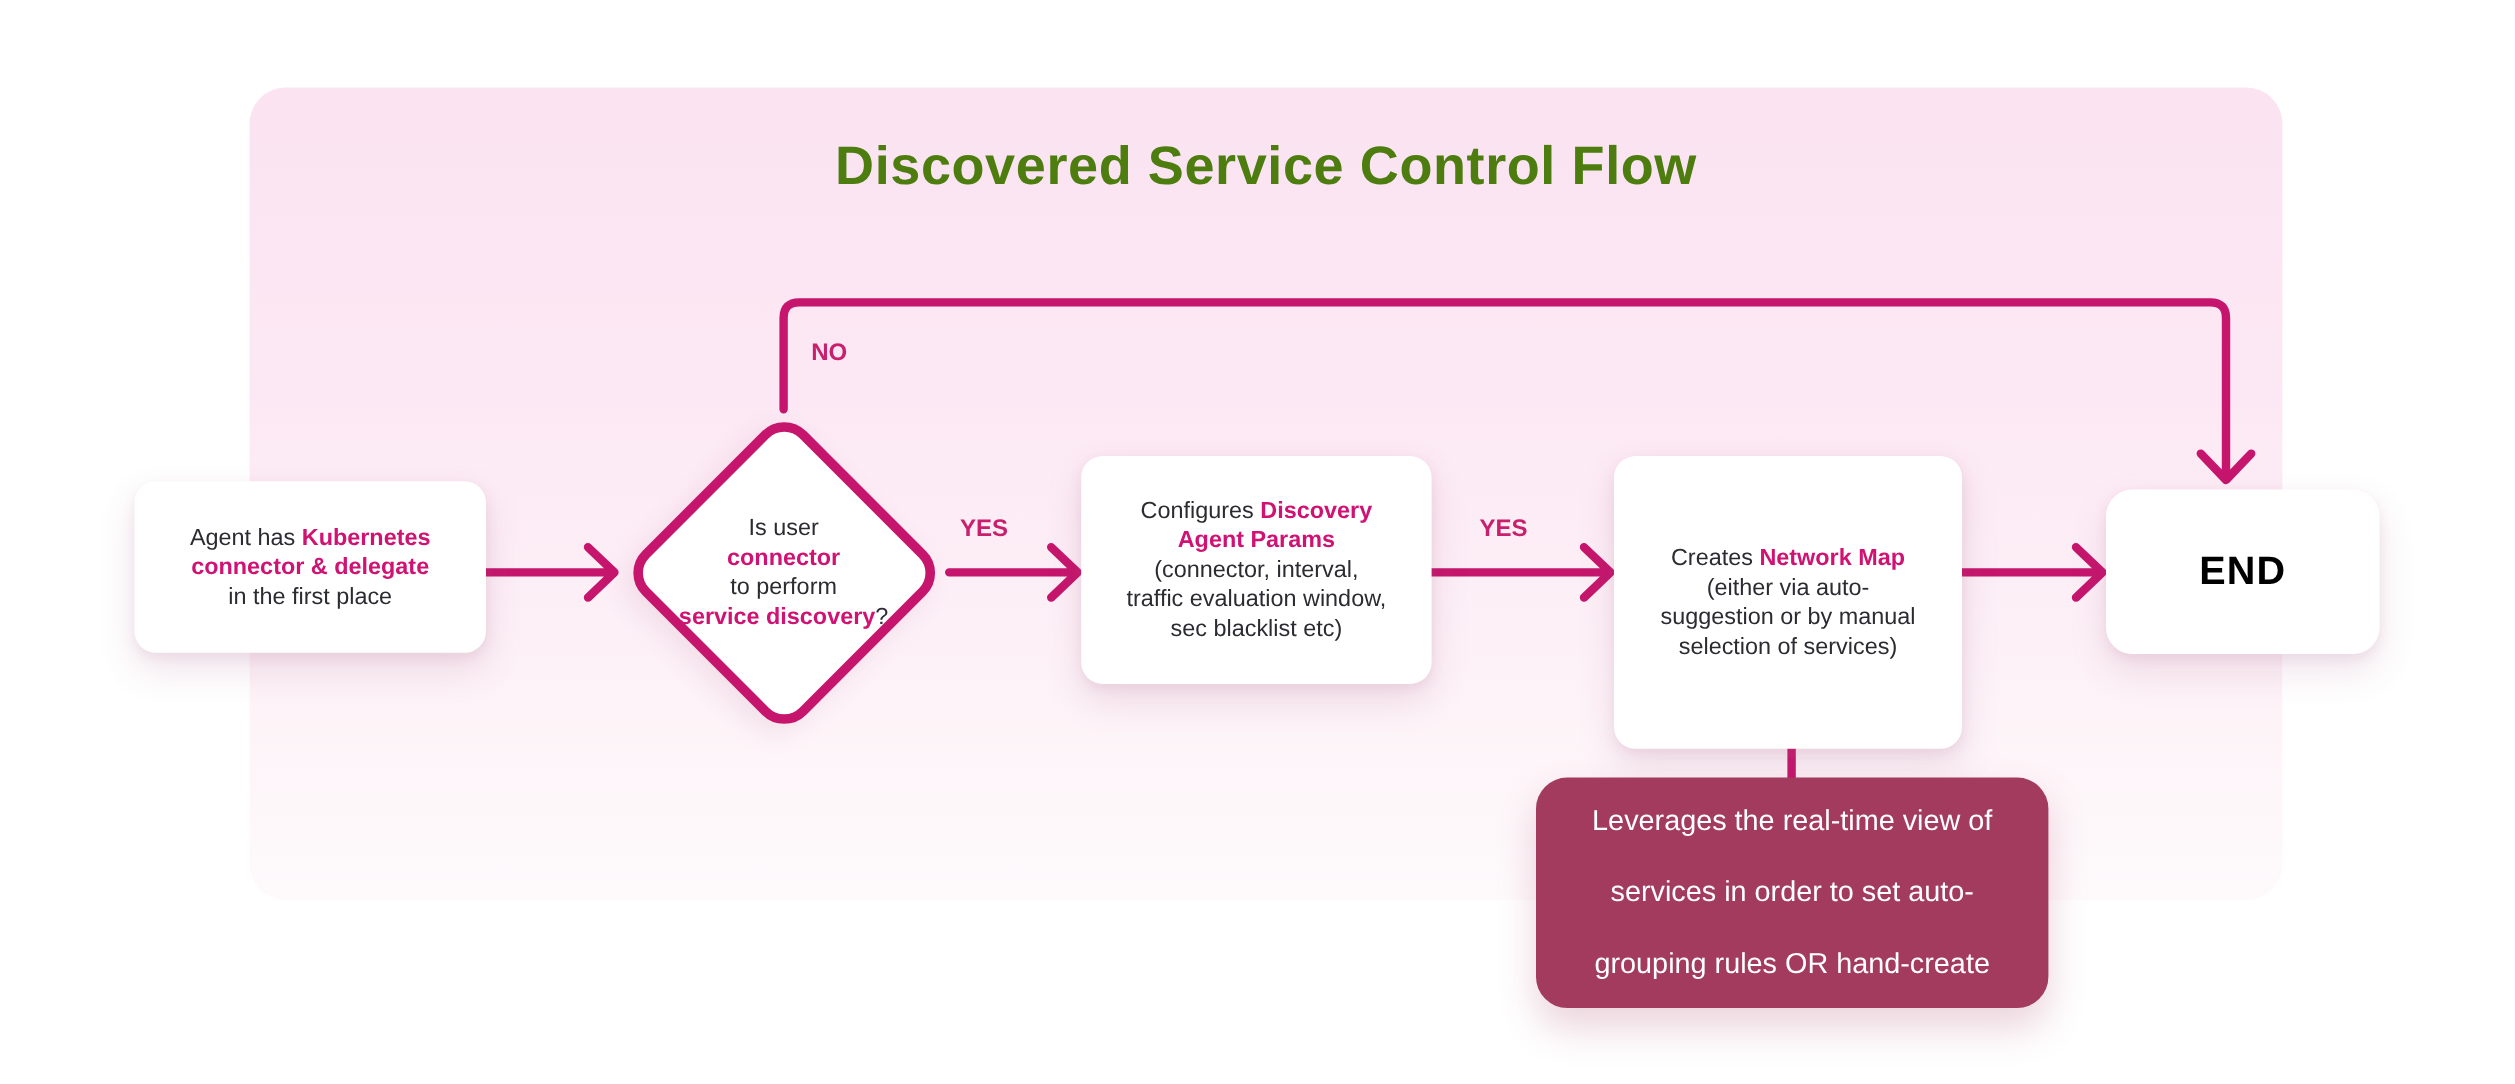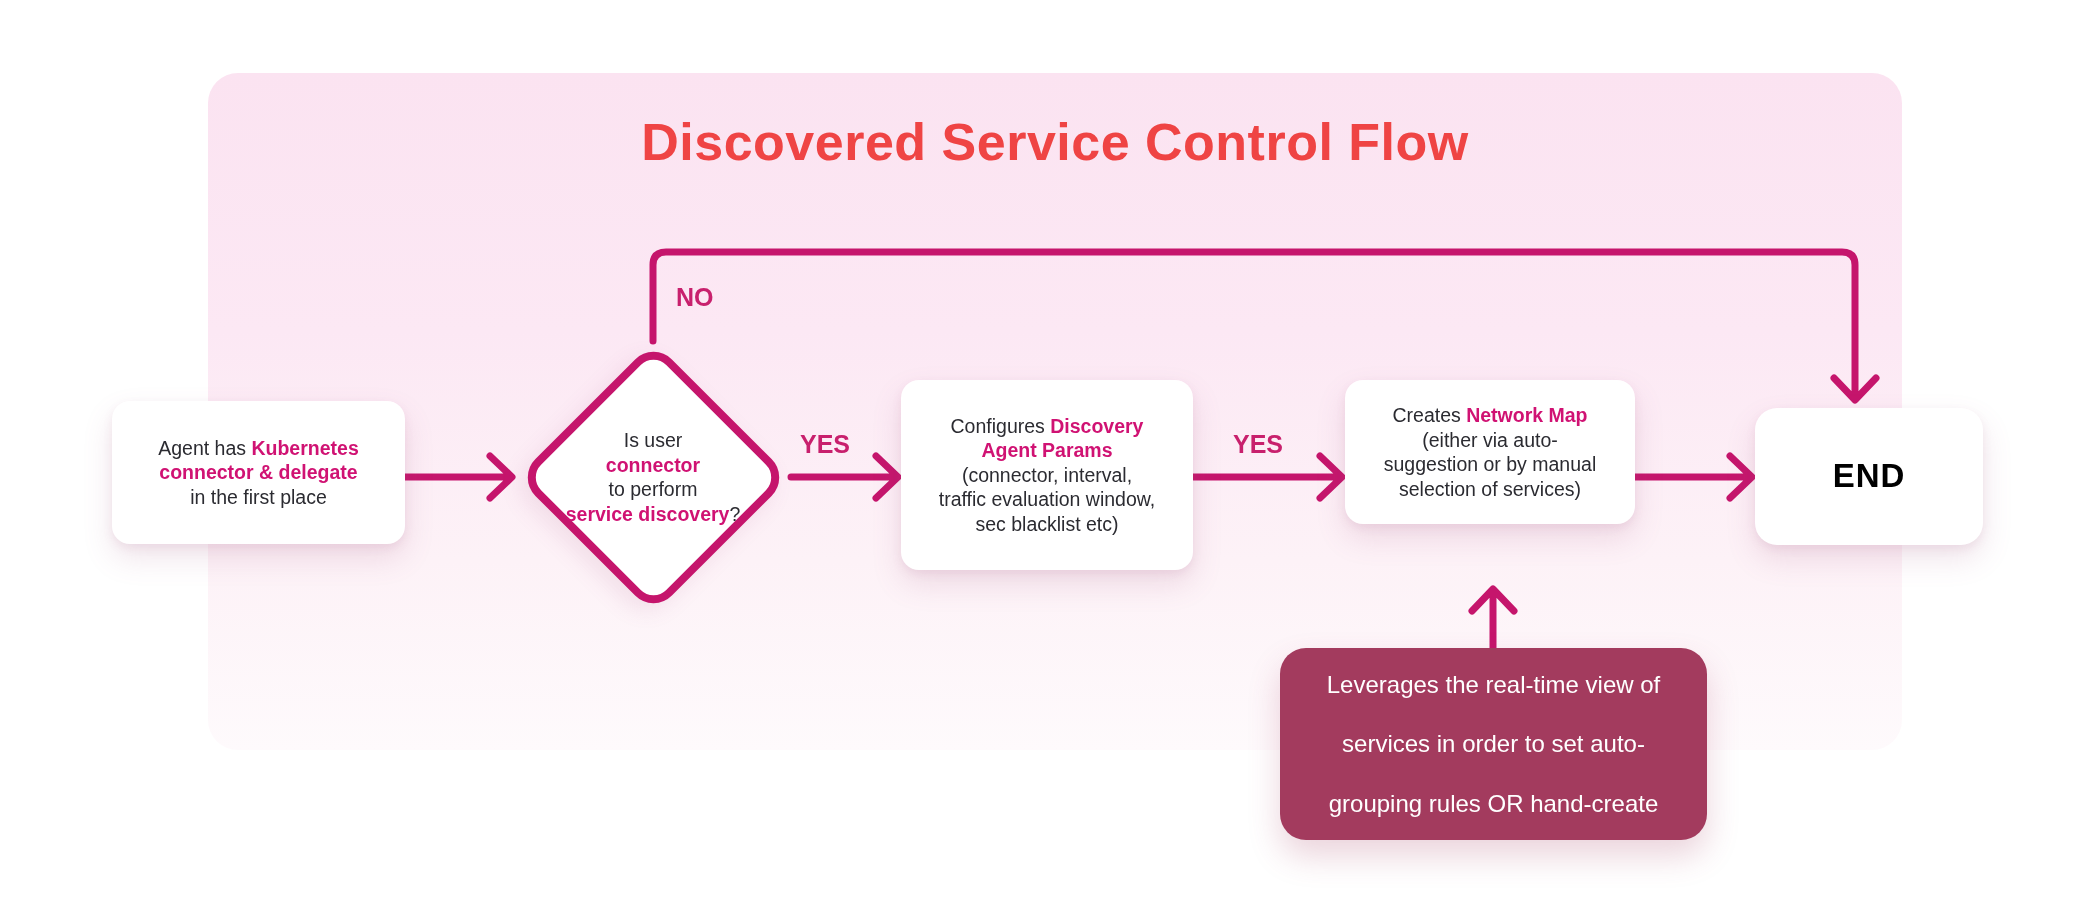--- a/index.html
+++ b/index.html
@@ -5,40 +5,40 @@
   * { margin:0; padding:0; box-sizing:border-box; }
   html,body { width:2096px; height:903px; background:#ffffff; overflow:hidden;
               font-family:"Liberation Sans", sans-serif; }
   .canvas { position:relative; width:2096px; height:903px; background:#ffffff; }
 
   .panel { position:absolute; left:208px; top:73px; width:1694px; height:677px;
            border-radius:30px;
            background:linear-gradient(180deg,#fbe3f1 0%,#fce8f4 38%,#fdf2f7 72%,#fefafc 100%); }
 
   .title { position:absolute; left:208px; top:112px; width:1694px; text-align:center;
-           font-size:52px; font-weight:700; color:#ef4444; letter-spacing:.5px; }
+           font-size:45px; font-weight:700; color:#4d7c0f; letter-spacing:.5px; }
 
   svg.connectors { position:absolute; left:0; top:0; width:2096px; height:903px; }
   svg.connectors path { fill:none; stroke:#c5156c; stroke-width:7;
                         stroke-linecap:round; stroke-linejoin:round; }
 
-  .edge-label { position:absolute; font-size:25px; font-weight:700; color:#c8206d; }
+  .edge-label { position:absolute; font-size:20px; font-weight:700; color:#c8206d; }
   .lbl-no   { left:676px;  top:283px; }
   .lbl-yes1 { left:800px;  top:430px; }
   .lbl-yes2 { left:1233px; top:430px; }
 
   .node { position:absolute; background:#ffffff; border-radius:18px;
           box-shadow:0 14px 30px rgba(164,84,128,.16), 0 4px 10px rgba(164,84,128,.10);
           display:flex; flex-direction:column; justify-content:center;
           text-align:center; color:#2b2b31; font-size:19.5px; line-height:24.5px; }
   .em { color:#d01273; font-weight:700; }
 
   .start-box     { left:112px;  top:401px; width:293px; height:143px; }
   .configure-box { left:901px;  top:380px; width:292px; height:190px; }
-  .create-box    { left:1345px; top:380px; width:290px; height:144px; }
+  .create-box    { left:1345px; top:380px; width:290px; height:244px; }
 
   .end-box   { left:1755px; top:408px; width:228px; height:137px; border-radius:22px;
                align-items:center; }
   .end-text  { font-size:33px; font-weight:700; color:#000000; letter-spacing:1px; }
 
   .diamond-shape { position:absolute; left:557px; top:381px; width:193px; height:193px;
                    background:#ffffff; border:8px solid #c5156c; border-radius:26px;
                    transform:rotate(45deg);
                    box-shadow:0 10px 22px rgba(164,84,128,.12); }
   .diamond-text  { position:absolute; left:553px; top:428px; width:200px;

